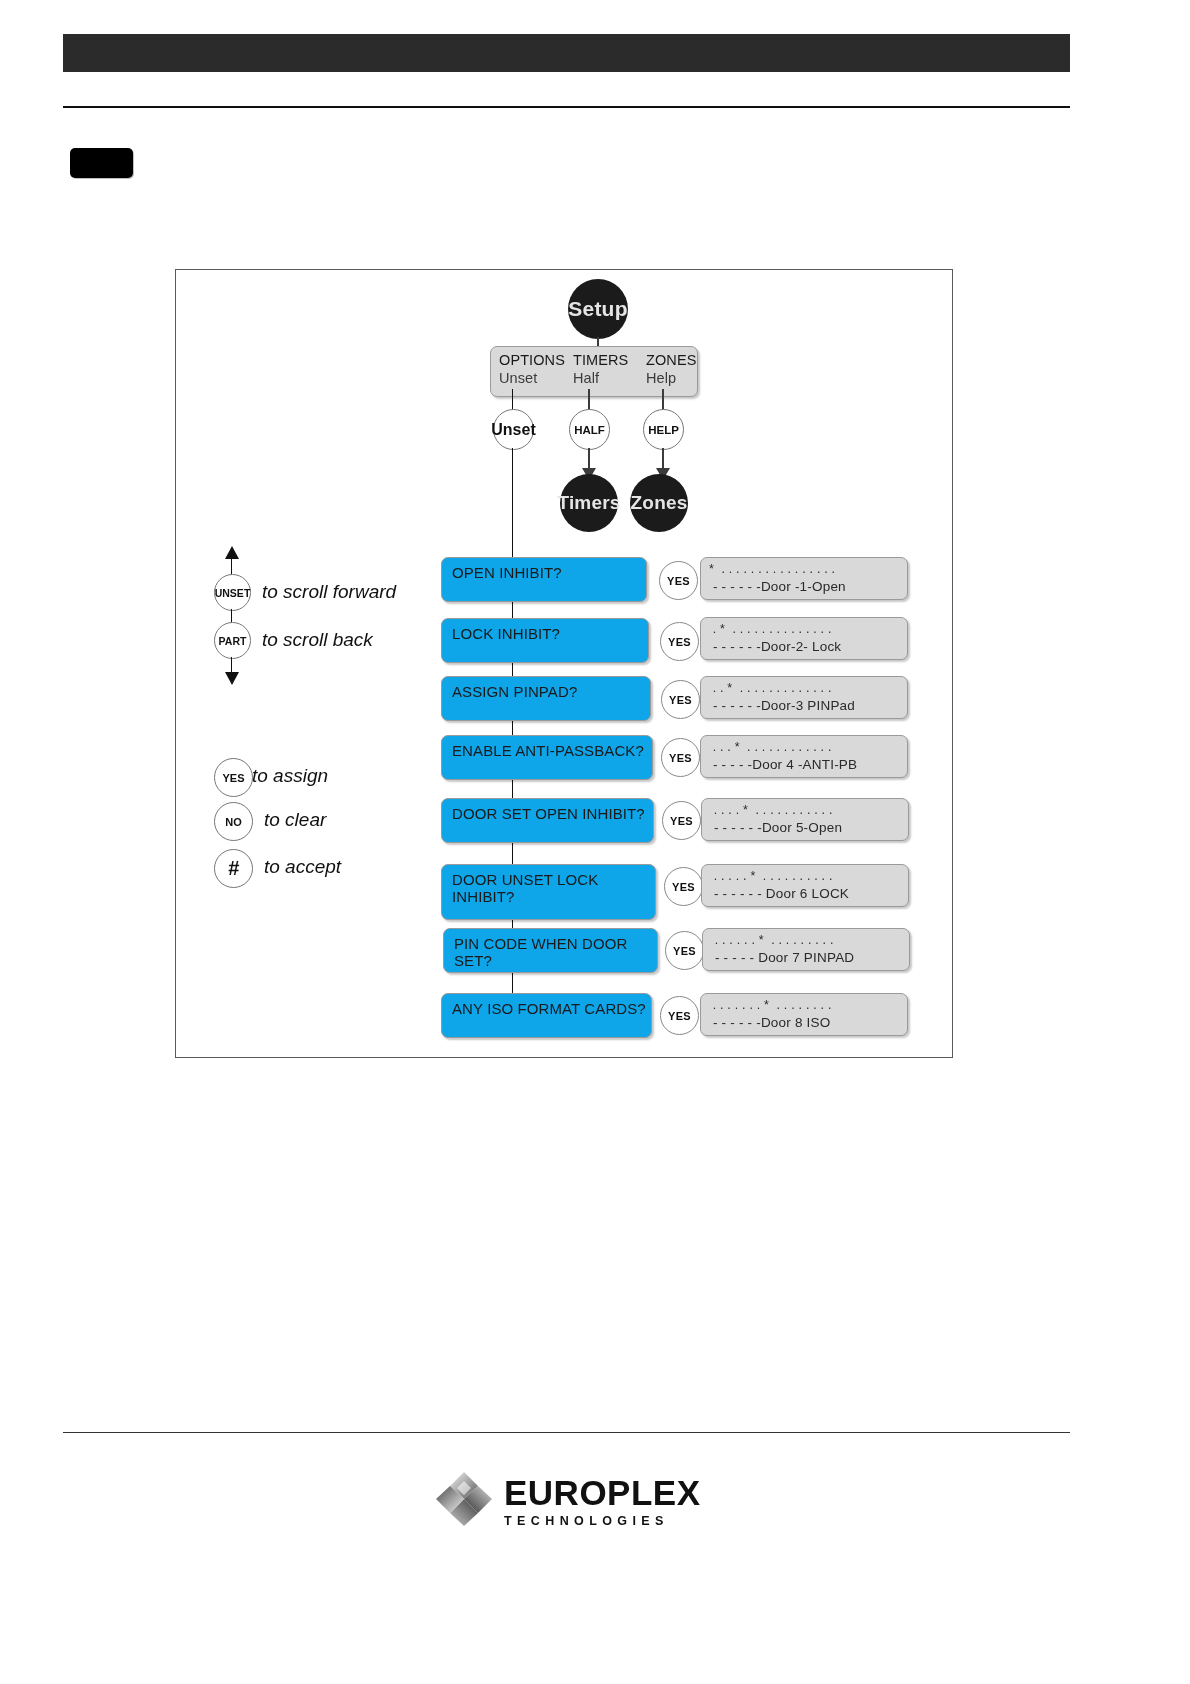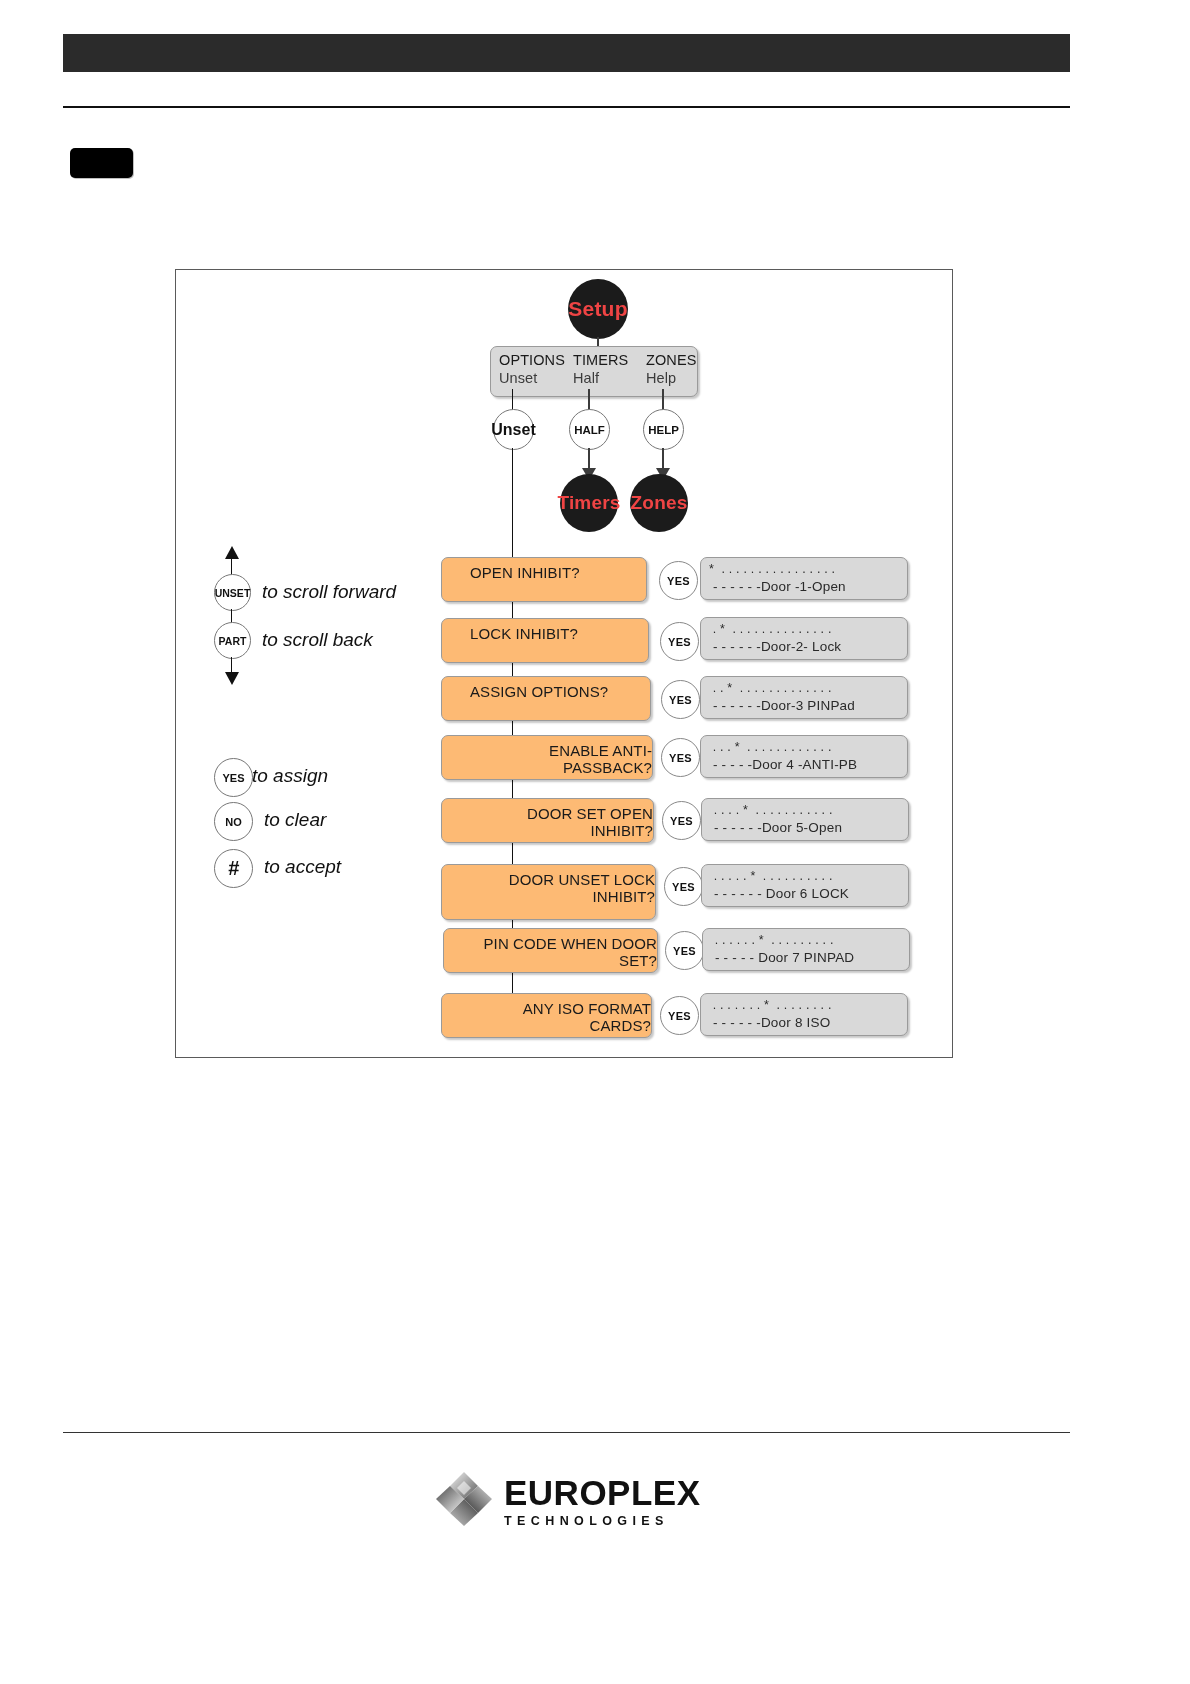--- a/index.html
+++ b/index.html
@@ -46,21 +46,21 @@
     border: 1px solid #5a5a5a;
     background: #ffffff;
     box-sizing: border-box;
   }
 
   
   .node-black {
     position: absolute;
     border-radius: 50%;
     background: #1b1b1b;
-    color: #ef4444;
+    color: #e5e5e5;
     display: flex;
     align-items: center;
     justify-content: center;
     font-weight: 700;
     letter-spacing: .2px;
   }
   .key-circle {
     position: absolute;
     border-radius: 50%;
     background: #ffffff;
@@ -140,32 +140,31 @@
     position: absolute;
     font-style: italic;
     font-size: 19px;
     color: #111;
     white-space: nowrap;
   }
 
   
   .q-box {
     position: absolute;
-    background: #fdba74;
+    background: #0ea5e9;
     border: 1px solid #9a9a9a;
     border-radius: 7px;
     box-shadow: 2px 2px 2px rgba(0,0,0,.22);
     box-sizing: border-box;
     display: flex;
     align-items: flex-start;
-    padding: 6px 0 0 28px;
+    padding: 6px 0 0 10px;
     font-size: 15px;
     color: #1a1a1a;
     letter-spacing: .1px;
-    text-align: right;
   }
   .yes-circle {
     position: absolute;
     width: 37px; height: 37px;
     border-radius: 50%;
     border: 1px solid #888;
     background: #fff;
     display: flex;
     align-items: center;
     justify-content: center;
@@ -304,21 +303,21 @@
   <div class="disp-line2"> - - - - - -Door -1-Open</div>
 </div>
 
 <div class="q-box" style="left:441px; top:618px; width:208px; height:45px;">LOCK INHIBIT?</div>
 <div class="yes-circle" style="left:660px; top:622px;">YES</div>
 <div class="disp-box" style="left:700px; top:617px;">
   <div class="disp-line1"> . *  . . . . . . . . . . . . . .</div>
   <div class="disp-line2"> - - - - - -Door-2- Lock</div>
 </div>
 
-<div class="q-box" style="left:441px; top:676px; width:210px; height:45px;">ASSIGN OPTIONS?</div>
+<div class="q-box" style="left:441px; top:676px; width:210px; height:45px;">ASSIGN PINPAD?</div>
 <div class="yes-circle" style="left:661px; top:680px;">YES</div>
 <div class="disp-box" style="left:700px; top:676px;">
   <div class="disp-line1"> . . *  . . . . . . . . . . . . .</div>
   <div class="disp-line2"> - - - - - -Door-3 PINPad</div>
 </div>
 
 <div class="q-box" style="left:441px; top:735px; width:212px; height:45px;">ENABLE ANTI-PASSBACK?</div>
 <div class="yes-circle" style="left:661px; top:738px;">YES</div>
 <div class="disp-box" style="left:700px; top:735px;">
   <div class="disp-line1"> . . . *  . . . . . . . . . . . .</div>

